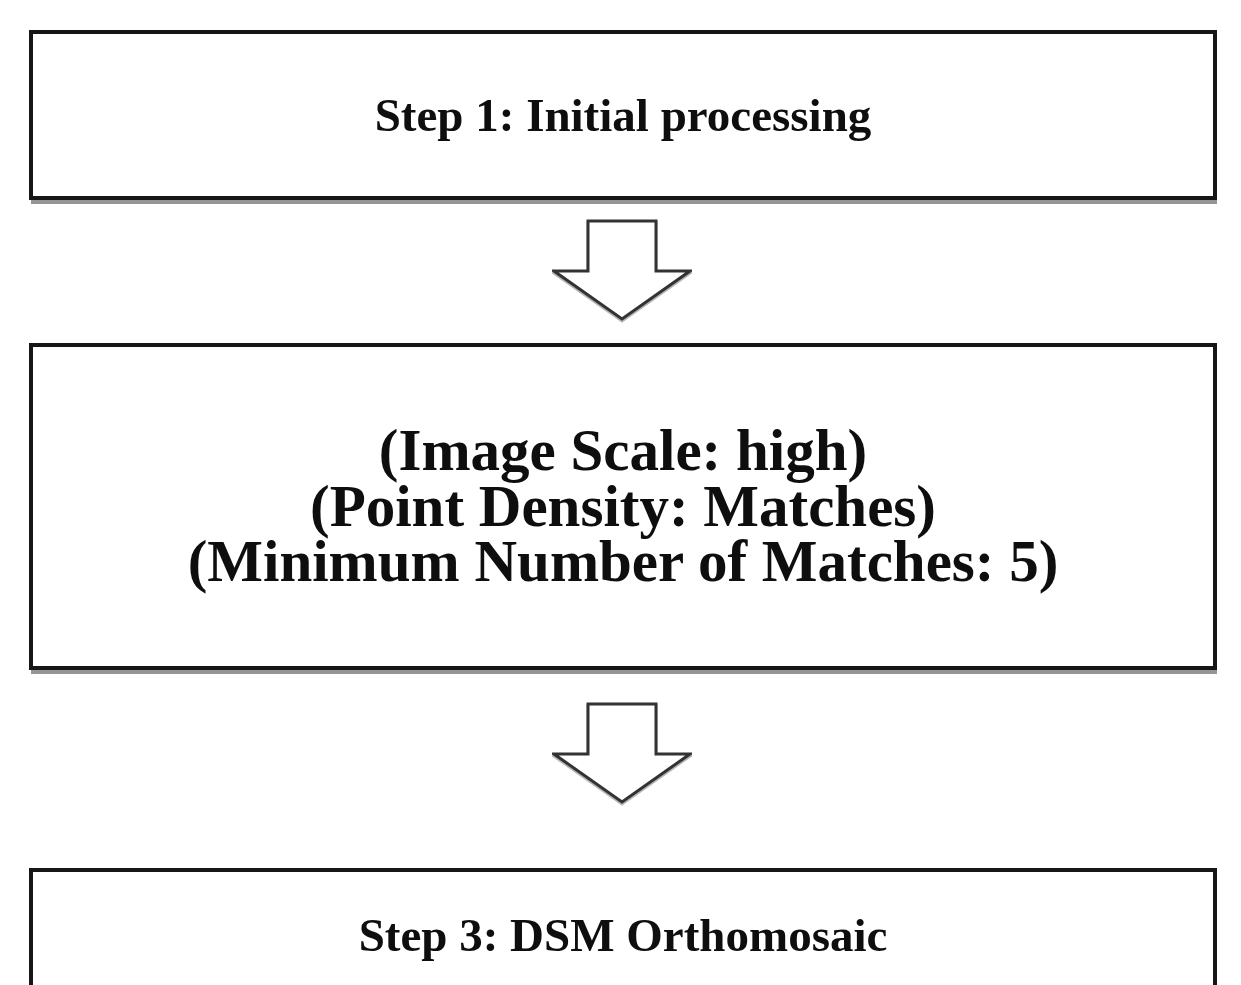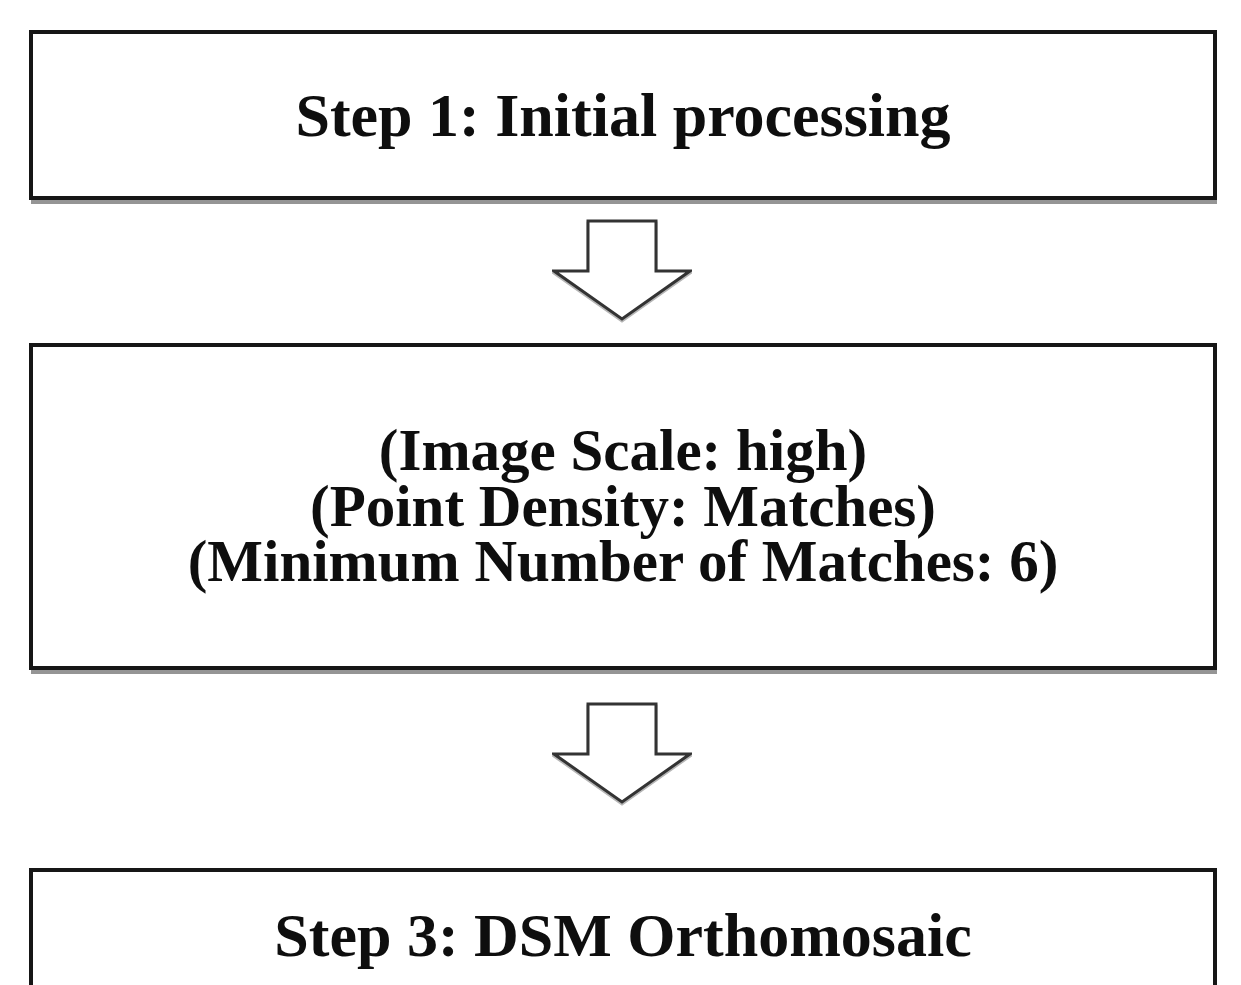--- a/index.html
+++ b/index.html
@@ -32,21 +32,21 @@
   .box1 { top: 30px;  height: 170px; }
   .box2 { top: 343px; height: 327px; }
   .box3 { top: 823px; height: 135px; margin-top: 45px; }
 
   .line {
     font-weight: 700;
     color: #0e0e0e;
     white-space: nowrap;
   }
   .box1 .line, .box3 .line {
-    font-size: 62px;
+    font-size: 47px;
     line-height: 55px;
   }
   .box2 .line {
     font-size: 59px;
     line-height: 55.5px;
   }
 
   .arrow {
     position: absolute;
     left: 552px;
@@ -66,21 +66,21 @@
     <div class="line">Step 1: Initial processing</div>
   </div>
 
   <svg class="arrow arrow1" viewBox="0 0 140 102" xmlns="http://www.w3.org/2000/svg">
     <polygon points="36,2 104,2 104,52 138,52 70,100 2,52 36,52" fill="#ffffff" stroke="#333333" stroke-width="3" stroke-linejoin="miter"></polygon>
   </svg>
 
   <div class="step-box box2">
     <div class="line">(Image Scale: high)</div>
     <div class="line">(Point Density: Matches)</div>
-    <div class="line">(Minimum Number of Matches: 6)</div>
+    <div class="line">(Minimum Number of Matches: 5)</div>
   </div>
 
   <svg class="arrow arrow2" viewBox="0 0 140 102" xmlns="http://www.w3.org/2000/svg">
     <polygon points="36,2 104,2 104,52 138,52 70,100 2,52 36,52" fill="#ffffff" stroke="#333333" stroke-width="3" stroke-linejoin="miter"></polygon>
   </svg>
 
   <div class="step-box box3">
     <div class="line">Step 3: DSM Orthomosaic</div>
   </div>
 

